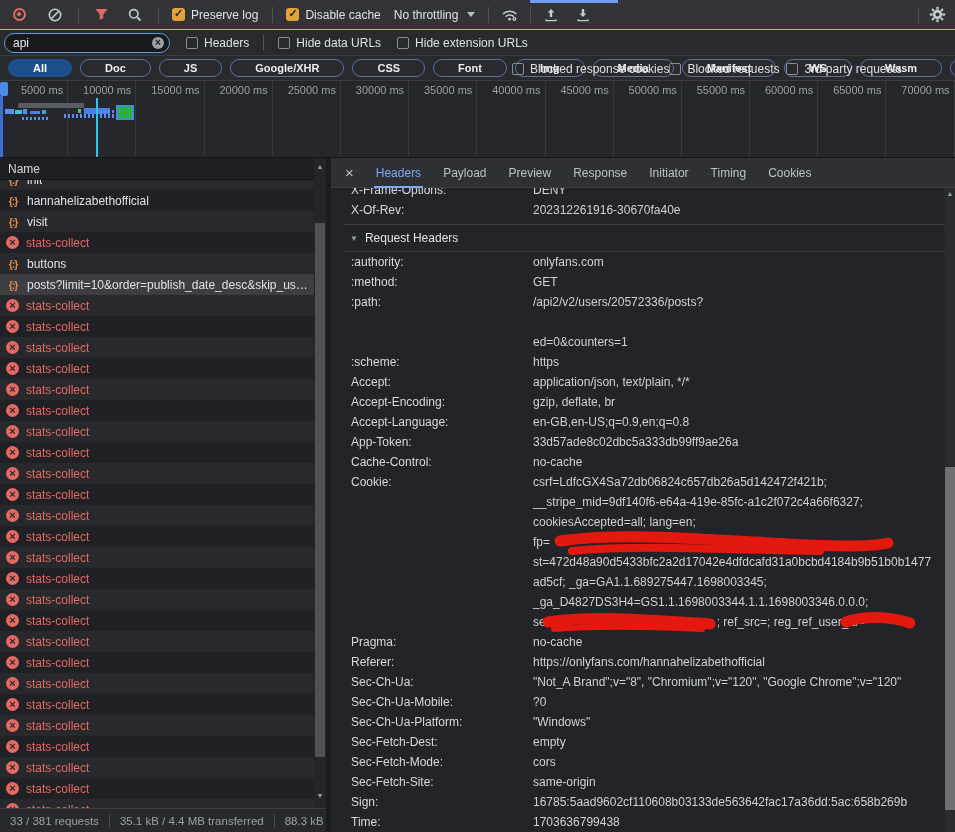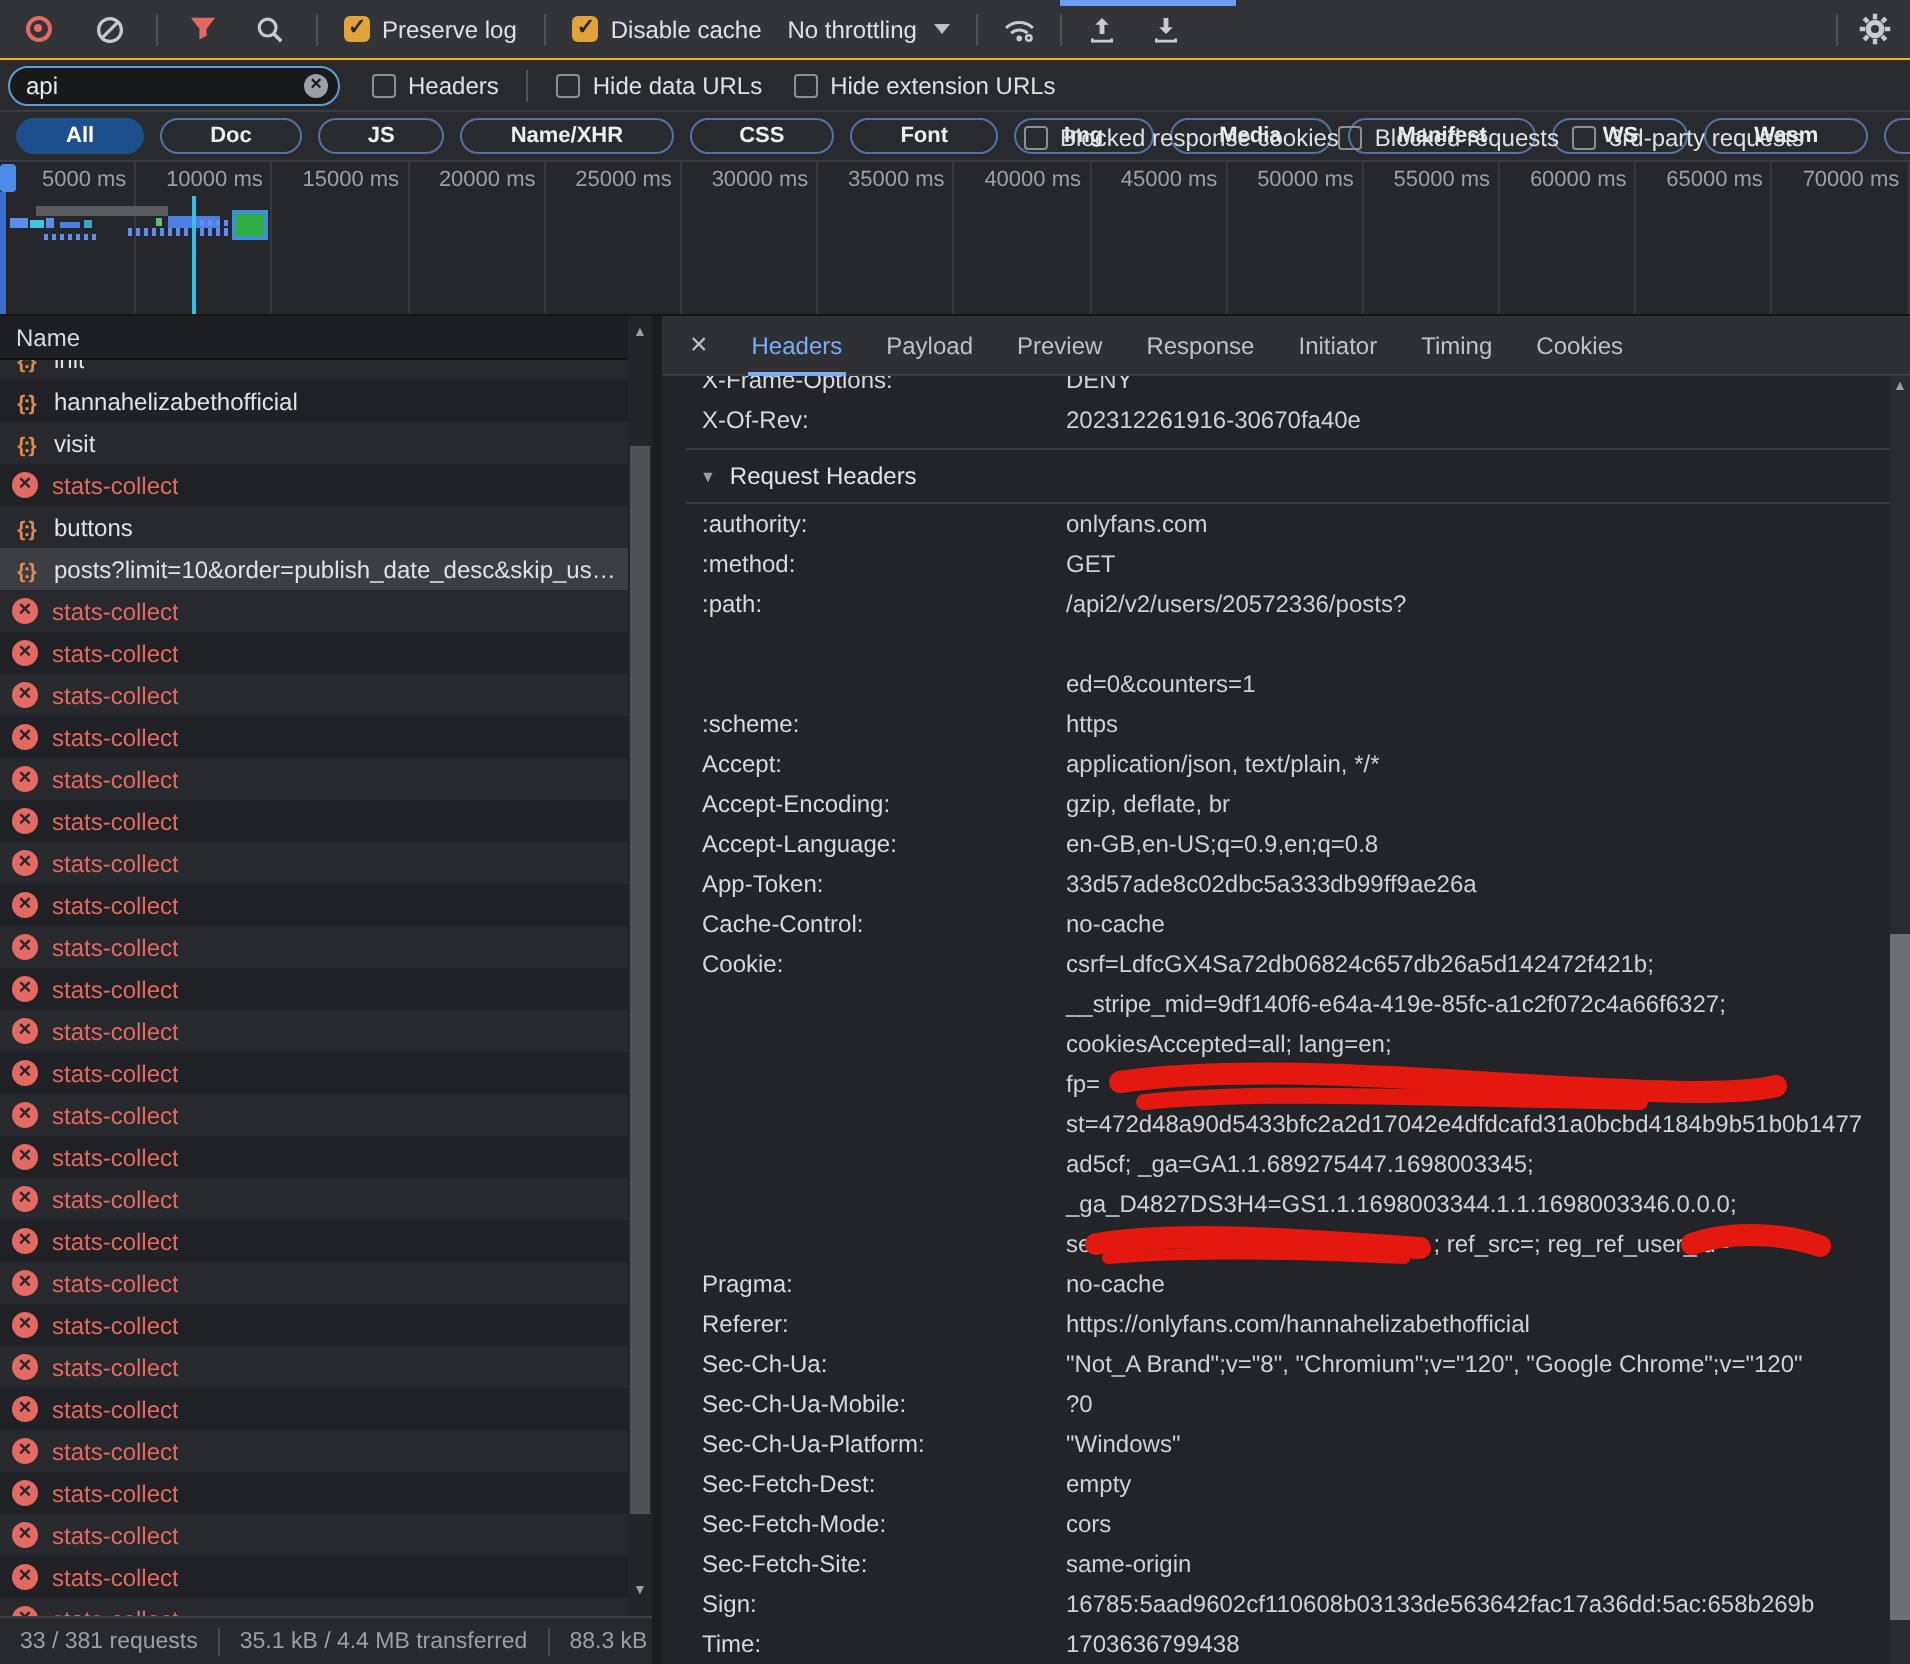--- a/index.html
+++ b/index.html
@@ -197,21 +197,21 @@
     <span class="tlabel">Hide data URLs</span>
     <span class="cb un" style="margin-left:16px"></span>
     <span class="tlabel">Hide extension URLs</span>
   </div>
 
   <div class="tb3">
 
   <span class="pill selected">All</span>
       <span class="pill">Doc</span>
       <span class="pill">JS</span>
-      <span class="pill">Name/XHR</span>
+      <span class="pill">Google/XHR</span>
       <span class="pill">CSS</span>
       <span class="pill">Font</span>
       <span class="pill">Img</span>
       <span class="pill">Media</span>
       <span class="pill">Manifest</span>
       <span class="pill">WS</span>
       <span class="pill">Wasm</span>
       <span class="pill">Other</span>
     </div>
   <div style="position:absolute; top:56px; left:512px; height:25px; display:flex; align-items:center; z-index:2">

